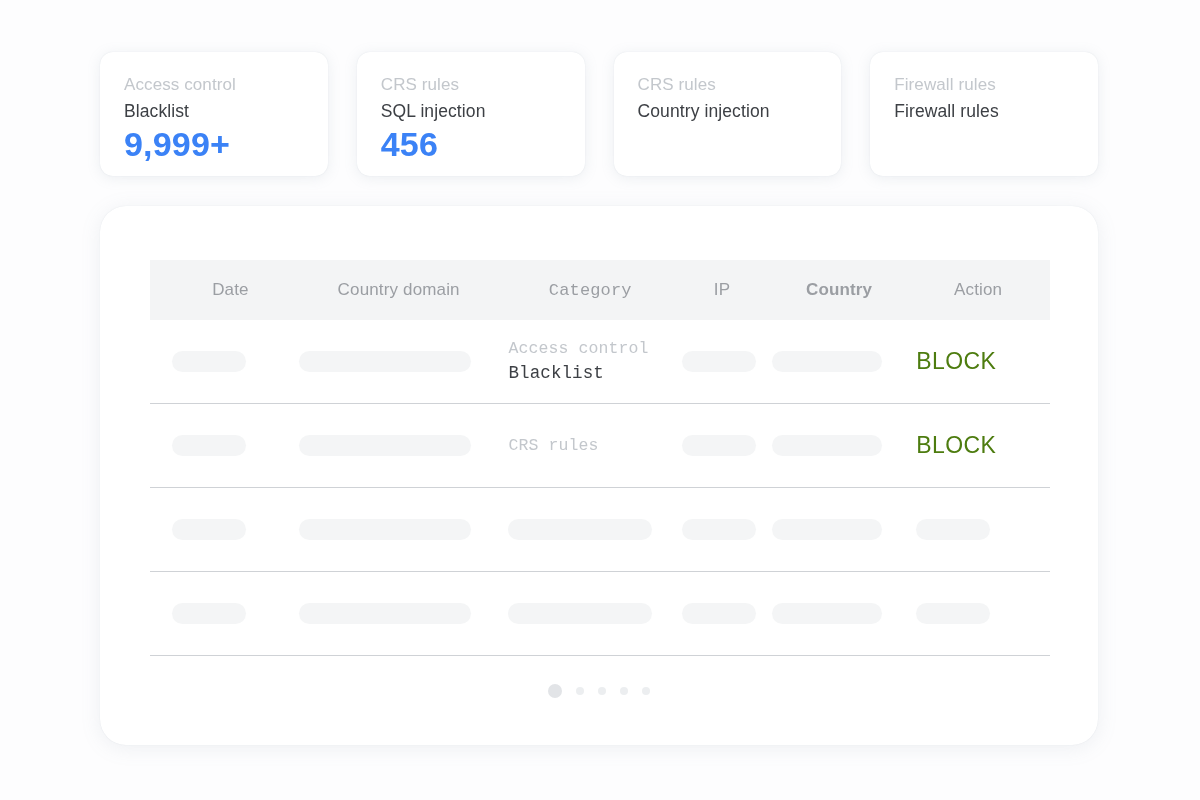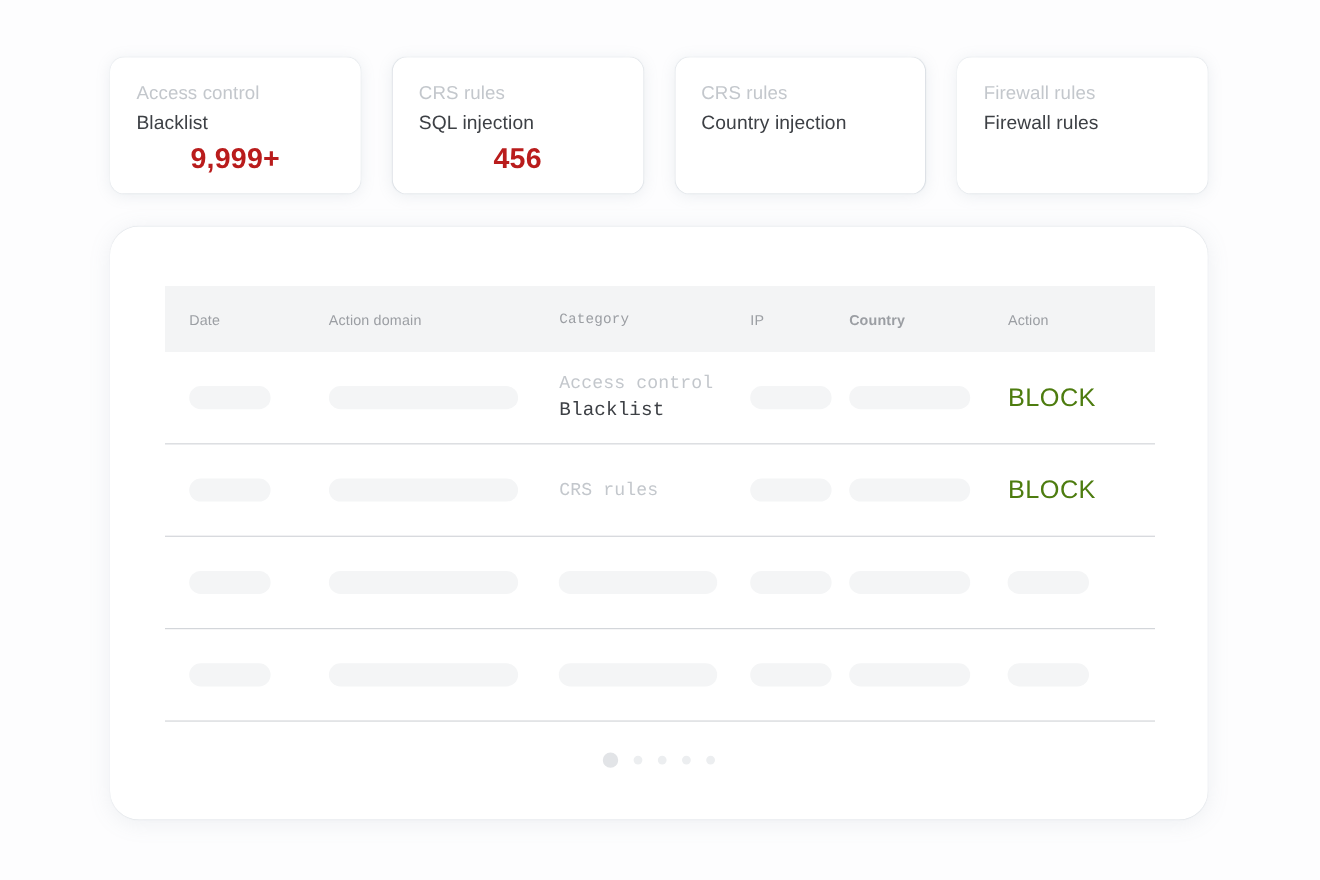--- a/index.html
+++ b/index.html
@@ -44,27 +44,26 @@
     letter-spacing: 0.1px;
   }
   .stat-card-title {
     font-size: 17.5px;
     color: #3d4045;
     line-height: 27px;
     white-space: nowrap;
     letter-spacing: 0.1px;
   }
   .stat-card-value {
-    font-size: 26px;
+    font-size: 34px;
     font-weight: bold;
-    color: #b91c1c;
+    color: #3b82f6;
     line-height: 38px;
     letter-spacing: 0.2px;
     white-space: nowrap;
-    text-align: center;
   }
 
   
   #main-panel {
     position: absolute;
     left: 100px;
     top: 206px;
     width: 998px;
     height: 539px;
     background: #ffffff;
@@ -97,24 +96,25 @@
   .c-country  { width: 148px; font-weight: bold; }
   .c-action   { width: 137px; }
 
   #table-head {
     background: #f3f4f5;
     height: 60px;
     padding-left: 22px;
     box-sizing: border-box;
   }
   #table-head .t-cell {
-    font-size: 13px;
+    font-size: 17px;
     color: #9b9ea3;
     letter-spacing: 0.15px;
     white-space: nowrap;
+    text-align: center;
   }
 
   .t-body-row {
     height: 84px;
     padding-left: 22px;
     box-sizing: border-box;
     border-bottom: 1.5px solid #cfd2d6;
   }
 
   .cat-sub {
@@ -203,21 +203,21 @@
   </div>
 
 </div>
 
 <div id="main-panel">
 
   <div id="log-table">
 
     <div id="table-head" class="t-row">
       <div class="t-cell c-date">Date</div>
-      <div class="t-cell c-domain">Action domain</div>
+      <div class="t-cell c-domain">Country domain</div>
       <div class="t-cell c-category">Category</div>
       <div class="t-cell c-ip">IP</div>
       <div class="t-cell c-country">Country</div>
       <div class="t-cell c-action">Action</div>
     </div>
 
     <div class="t-row t-body-row">
       <div class="t-cell c-date">
         <span class="skeleton sk-date"></span>
       </div>

